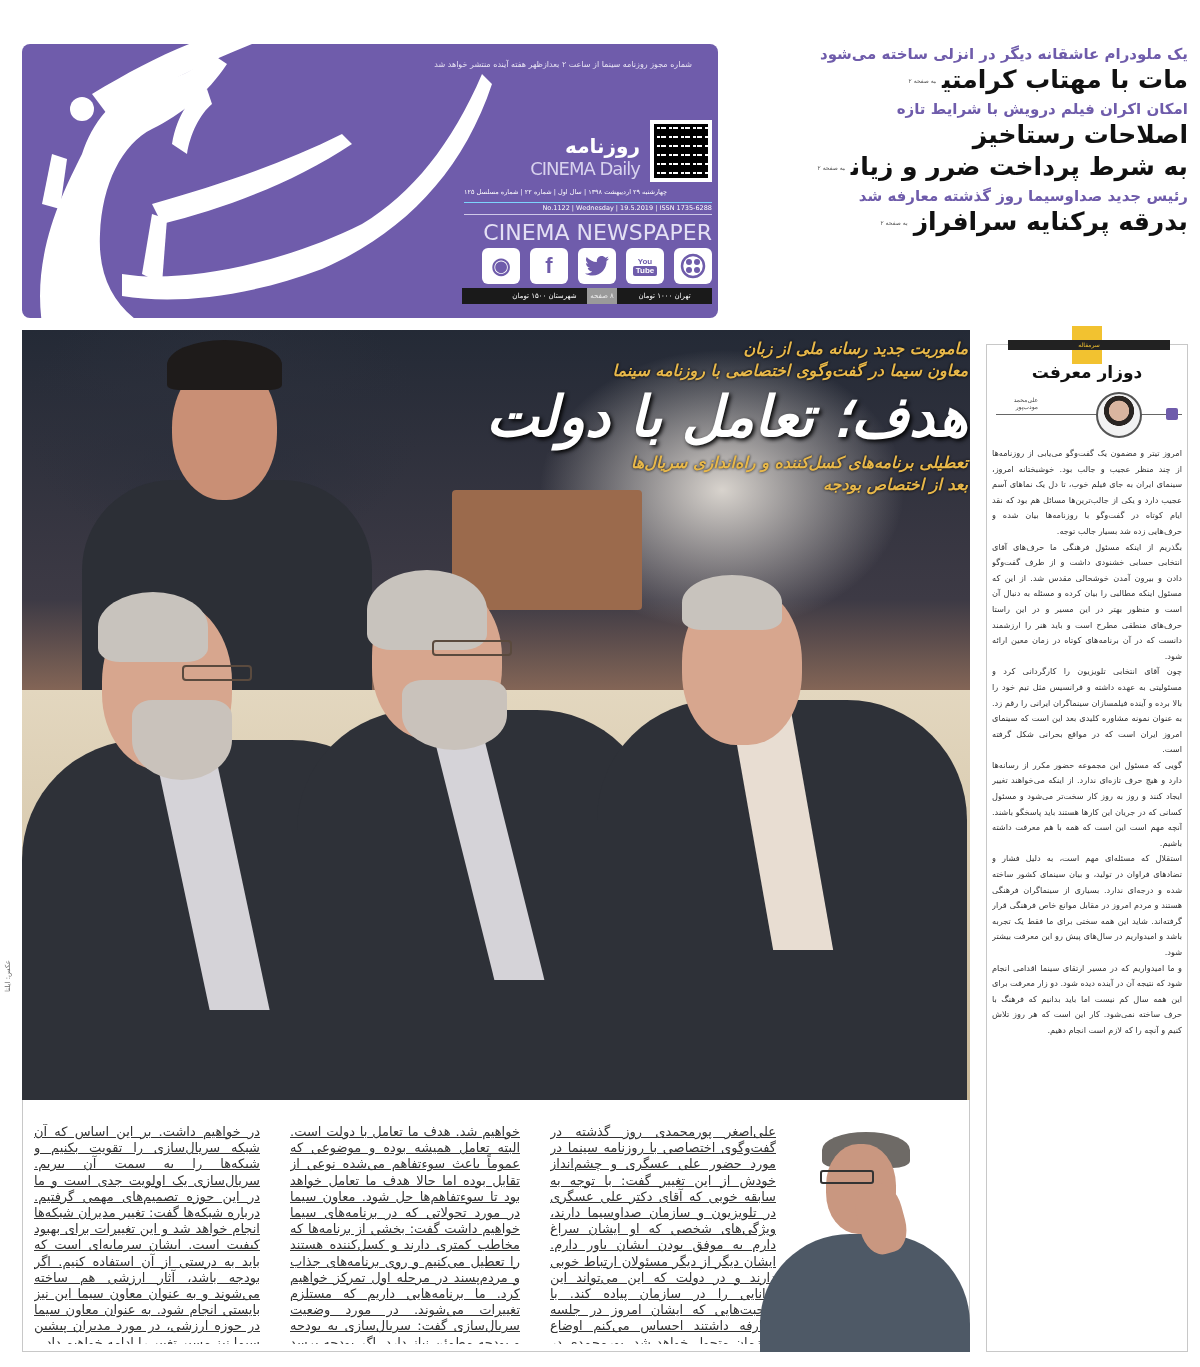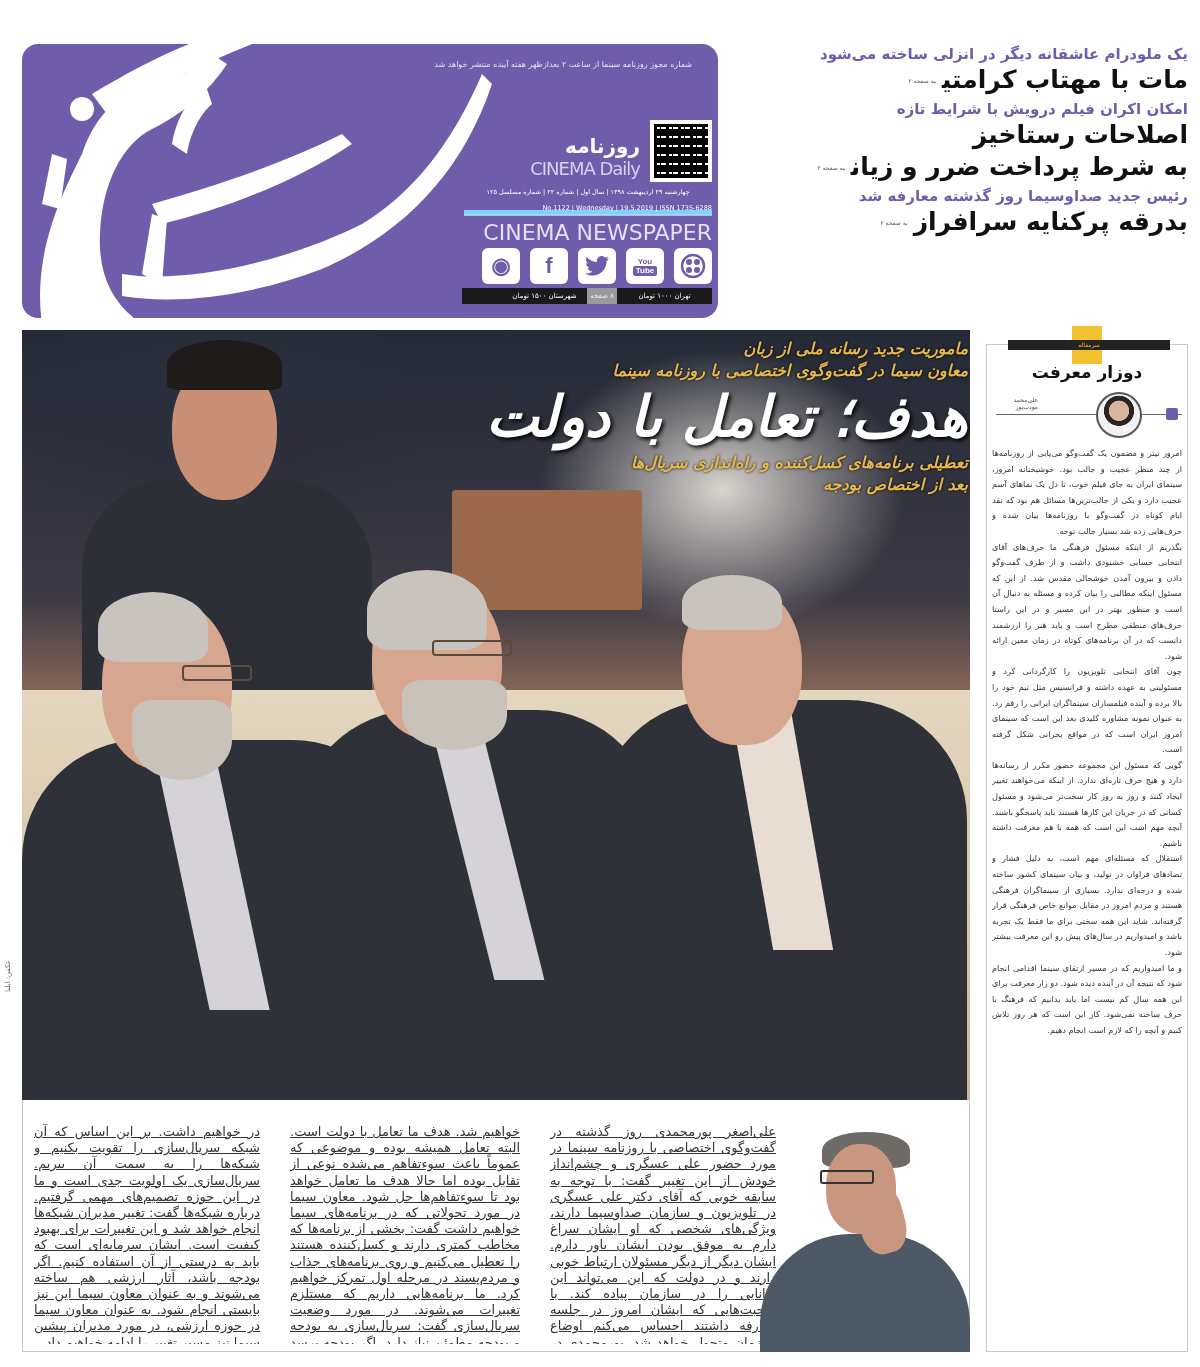--- a/index.html
+++ b/index.html
@@ -4,21 +4,21 @@
 <style>
   * { box-sizing: border-box; margin: 0; padding: 0; }
   body {
     width: 1200px; height: 1367px; background: #ffffff;
     font-family: "DejaVu Sans", sans-serif; position: relative; overflow: hidden;
     direction: rtl;
   }
   
   .masthead {
     position: absolute; left: 22px; top: 44px; width: 696px; height: 274px;
-    background: #6f5cab; border-radius: 16px; overflow: hidden; direction: ltr;
+    background: #6f5cab; border-radius: 8px; overflow: hidden; direction: ltr;
   }
   .logo-script {
     position: absolute; left: 0; top: -10px; width: 470px; height: 300px;
   }
   .tagline {
     position: absolute; right: 26px; top: 16px; font-size: 8px; color: #e8e4f4;
     direction: rtl; white-space: nowrap;
   }
   .brand-block { position: absolute; right: 6px; top: 76px; width: 250px; }
   .qr {
@@ -26,21 +26,21 @@
     padding: 4px;
   }
   .qr-inner { width: 100%; height: 100%;
     background:
       linear-gradient(90deg, #000 25%, transparent 25%, transparent 50%, #000 50%, #000 60%, transparent 60%) 0 0/12px 12px,
       linear-gradient(#000 30%, transparent 30%, transparent 60%, #000 60%) 0 0/9px 9px;
     background-color: #fff;
   }
   .rooznameh { position: absolute; right: 72px; top: 14px; font-size: 20px; color: #fff; font-weight: bold; direction: rtl; }
   .cinema-daily { position: absolute; right: 72px; top: 38px; font-size: 18px; color: #d8d2ee; letter-spacing: -1px; }
-  .info-line1 { position: absolute; right: 0; top: 68px; width: 248px; font-size: 6.5px; color: #fff; text-align: center; direction: rtl; border-bottom: 6px solid #7dd3fc; padding-bottom: 14px; white-space: nowrap; overflow: hidden; }
+  .info-line1 { position: absolute; right: 0; top: 68px; width: 248px; font-size: 6.5px; color: #fff; text-align: left; direction: rtl; border-bottom: 1px solid #7dd3fc; padding-bottom: 6px; white-space: nowrap; overflow: hidden; }
   .info-line2 { position: absolute; right: 0; top: 84px; width: 248px; font-size: 6.5px; color: #fff; text-align: right; border-bottom: 1px solid #cfc8e8; padding-bottom: 2px; white-space: nowrap; overflow: hidden; }
   .cinema-news { position: absolute; right: 0; top: 100px; font-size: 22px; color: #e4e0f4; letter-spacing: 0px; white-space: nowrap; }
   .socials { position: absolute; right: 0; top: 128px; display: flex; gap: 10px; direction: ltr; }
   .social {
     width: 38px; height: 36px; background: #fff; border-radius: 6px; display: flex; align-items: center; justify-content: center;
     color: #6f5cab; font-weight: bold; font-size: 22px; font-family: "Liberation Sans", sans-serif;
   }
   .price-bar { position: absolute; right: 0; top: 168px; width: 250px; height: 16px; display: flex; direction: rtl; font-size: 7px; color: #fff; }
   .price-bar .p1 { background: #1a1a1a; flex: 0 0 95px; display: flex; align-items: center; justify-content: center; }
   .price-bar .p2 { background: #9a9a9a; flex: 0 0 30px; display: flex; align-items: center; justify-content: center; color: #eee; }

